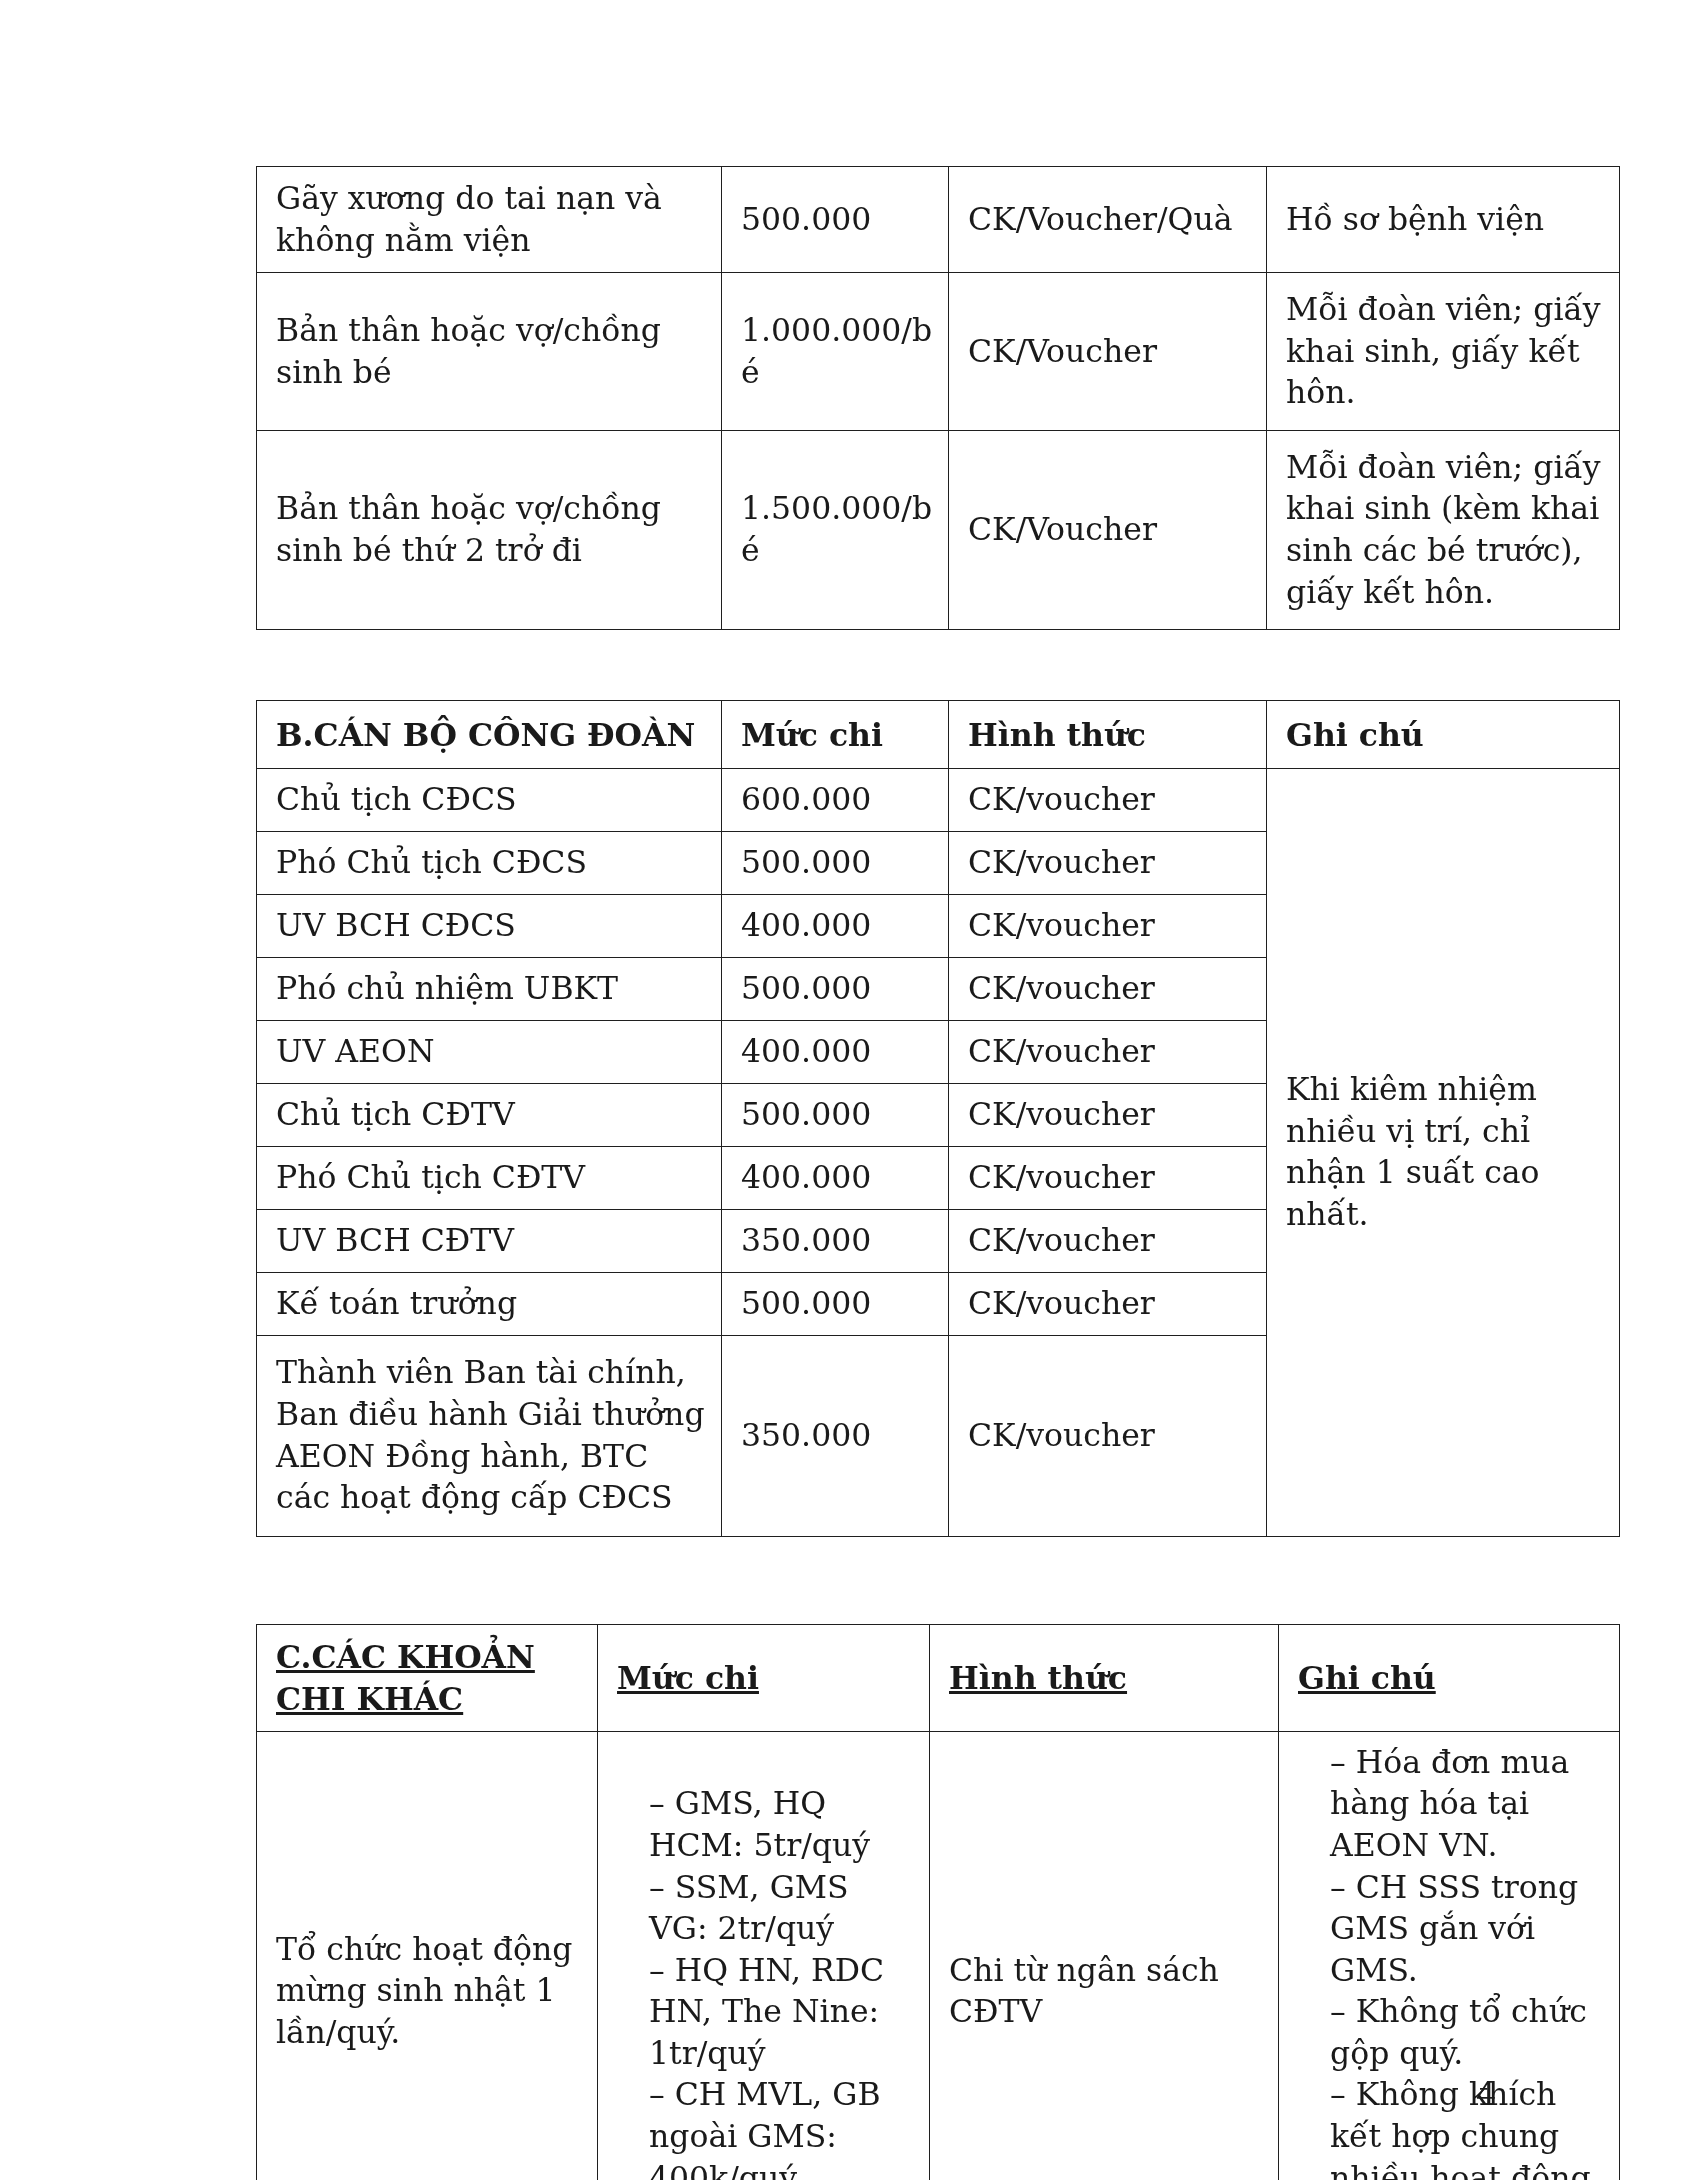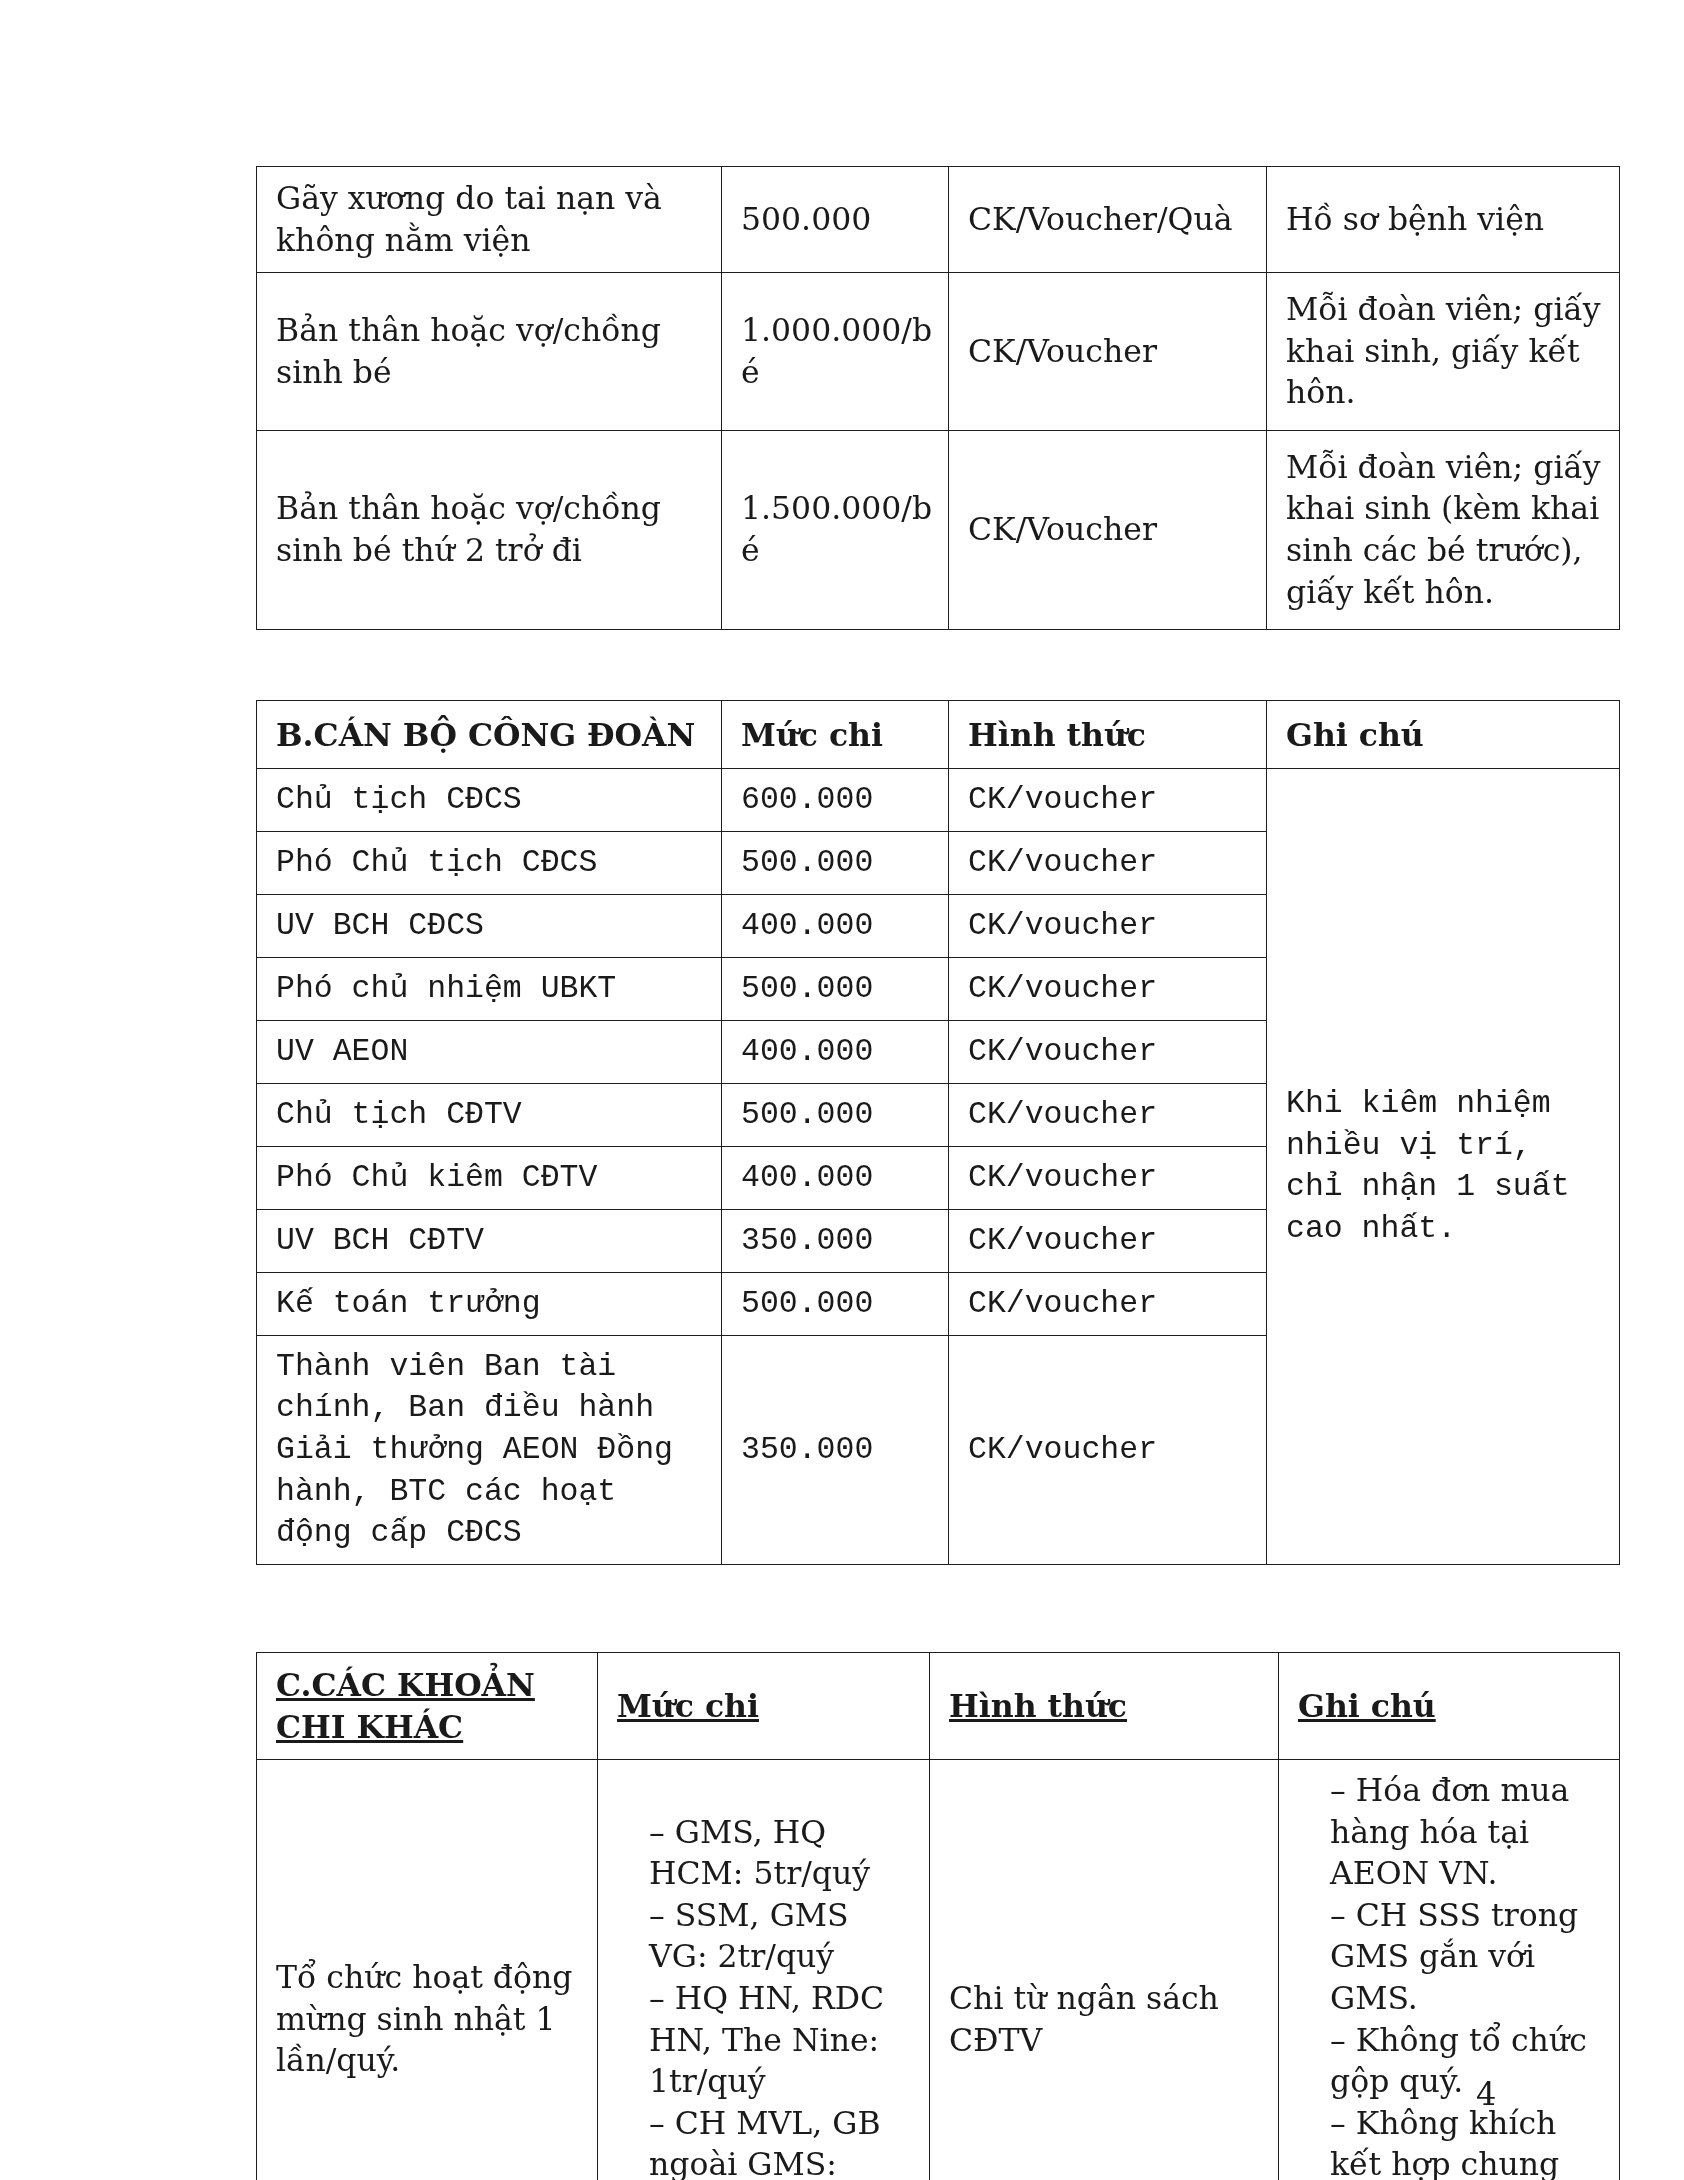--- a/index.html
+++ b/index.html
@@ -46,21 +46,21 @@
   .grid-c col:nth-child(1) { width: 341px; }
   .grid-c col:nth-child(2) { width: 332px; }
   .grid-c col:nth-child(3) { width: 349px; }
   .grid-c col:nth-child(4) { width: 341px; }
 
   .tbl-a tr:nth-child(1) { height: 106px; }
   .tbl-a tr:nth-child(2) { height: 158px; margin-left: 36px; }
   .tbl-a tr:nth-child(3) { height: 199px; }
 
   .tbl-b thead tr { height: 68px; }
-  .tbl-b tbody tr { height: 62px; font-family: Liberation Mono, monospace; }
+  .tbl-b tbody tr { height: 62px; }
   .tbl-b tbody tr.tall { height: 201px; }
 
   .tbl-c thead tr { height: 107px; text-decoration: underline; }
   .tbl-c tbody tr { height: 396px; }
 
   .gap-ab { height: 70px; }
   .gap-bc { height: 87px; }
 
   .line-item { display: block; margin-left: 32px; }
 
@@ -149,21 +149,21 @@
           <td>UV AEON</td>
           <td>400.000</td>
           <td>CK/voucher</td>
         </tr>
         <tr>
           <td>Chủ tịch CĐTV</td>
           <td>500.000</td>
           <td>CK/voucher</td>
         </tr>
         <tr>
-          <td>Phó Chủ kiêm CĐTV</td>
+          <td>Phó Chủ tịch CĐTV</td>
           <td>400.000</td>
           <td>CK/voucher</td>
         </tr>
         <tr>
           <td>UV BCH CĐTV</td>
           <td>350.000</td>
           <td>CK/voucher</td>
         </tr>
         <tr>
           <td>Kế toán trưởng</td>

